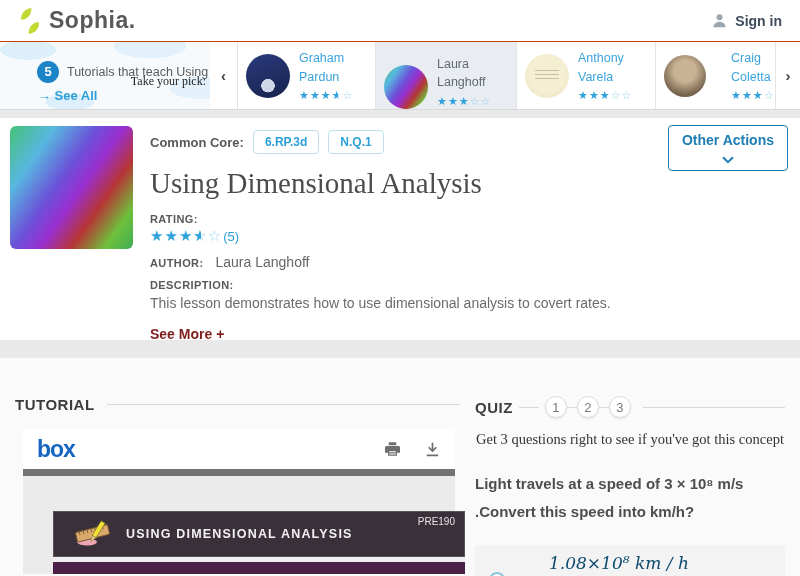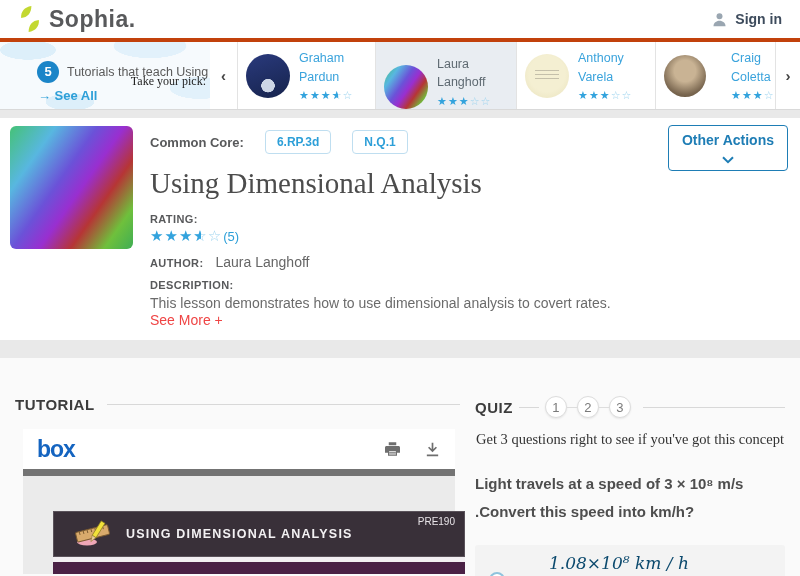--- a/index.html
+++ b/index.html
@@ -1,20 +1,20 @@
 <!DOCTYPE html>
 <html><head>
 <meta charset="utf-8">
 <style>
   * { margin:0; padding:0; box-sizing:border-box; }
   html,body { width:800px; height:576px; overflow:hidden; background:#e9e9e9;
               font-family:"Liberation Sans", sans-serif; }
 
   
-  .hdr { height:42px; background:#fff; border-bottom:4px solid #c2410c;
+  .hdr { height:42px; background:#fff; border-bottom:1px solid #c2410c;
          display:flex; align-items:center; justify-content:space-between; padding:0 18px; }
   .brand { display:flex; align-items:center; gap:7px; }
   .brand-name { font-size:23px; font-weight:700; color:#58595b; letter-spacing:.5px; }
   .signin { display:flex; align-items:center; gap:7px; color:#3d4b5c; font-size:14px; font-weight:700; cursor:pointer; }
 
   
   .carousel { height:68px; background:#fff; border-bottom:1px solid #d9d9d9; display:flex; }
   .promo { width:210px; position:relative; flex:none;
            background:
              radial-gradient(ellipse 46px 16px at 28px 8px,  #ddeffa 60%, transparent 61%),
@@ -46,38 +46,38 @@
                                    #992fd0 55%, #b63535 70%, #6fc03c 86%, #3fae54 100%); }
   .ava-anthony { background: radial-gradient(circle at 50% 45%, #f4efd2 55%, #e8e1ba 100%);
                  position:relative; }
   .ava-anthony::after { content:""; position:absolute; left:10px; top:16px; width:24px; height:12px;
                  background: repeating-linear-gradient(#b9b4a0 0 1px, transparent 1px 4px); opacity:.8; }
   .ava-craig { background: radial-gradient(circle at 50% 38%, #c9b394 0 32%, #7a6750 70%, #584834 100%); }
 
   
   .lesson { height:222px; background:#fff; margin-top:8px; position:relative; padding:10px 12px 0 150px; }
   .thumb { position:absolute; left:10px; top:8px; width:123px; height:123px; border-radius:6px; }
-  .cc-row { display:flex; align-items:center; gap:21px; margin-top:2px; }
+  .cc-row { display:flex; align-items:center; gap:9px; margin-top:2px; }
   .cc-label { font-size:13px; font-weight:700; color:#58595b; }
   .std-badge { border:1px solid #bfdef0; border-radius:4px; background:#fff; color:#2d9fd8;
                font-size:12px; font-weight:700; padding:4px 11px; cursor:pointer; }
   .other-actions { position:absolute; right:12px; top:7px; display:flex; align-items:center; gap:8px;
                    border:1.5px solid #1e7db5; border-radius:4px; background:#fff; color:#1e7db5;
                    font-size:14px; font-weight:700; padding:6px 13px; cursor:pointer;flex-direction:column; }
   .title { margin-top:13px; font-family:"Liberation Serif", serif; font-weight:400;
            font-size:29px; color:#4c4c4c; }
   .meta-label { font-size:11px; font-weight:700; color:#58595b; letter-spacing:.4px; }
   .rating-label { margin-top:13px; }
   .stars-row { margin-top:2px; font-size:15px; letter-spacing:1px; display:flex; align-items:center; }
   .rating-count { color:#2d9fd8; font-size:13px; letter-spacing:0; margin-left:1px; }
   .author-row { margin-top:9px; display:flex; gap:12px; align-items:baseline; }
   .author-name { font-size:14px; color:#666; }
   .desc-label { margin-top:9px; }
   .desc-text { margin-top:4px; font-size:14px; color:#6b6b6b; }
-  .see-more { display:inline-block; margin-top:1px; color:#ef4444; font-size:14px; font-weight:400; cursor:pointer; }
+  .see-more { display:inline-block; margin-top:15px; color:#7f1d1d; font-size:14px; font-weight:700; cursor:pointer; }
 
   
   .lower { margin-top:18px; height:218px; background:#fafafa; display:flex; }
   .col-left { width:460px; flex:none; padding:38px 0 0 15px; }
   .col-right { flex:1; padding:38px 15px 0 15px; }
   .sec-head { display:flex; align-items:center; }
   .sec-title { font-size:15px; font-weight:700; color:#3c3c3c; letter-spacing:.5px; }
   .rule { flex:1; height:1px; background:#d8d8d8; margin-left:12px; }
   .rule-seg { width:20px; height:1px; background:#d8d8d8; margin:0 6px; }
   .step { width:22px; height:22px; border-radius:50%; background:#fff; border:1px solid #ddd;

